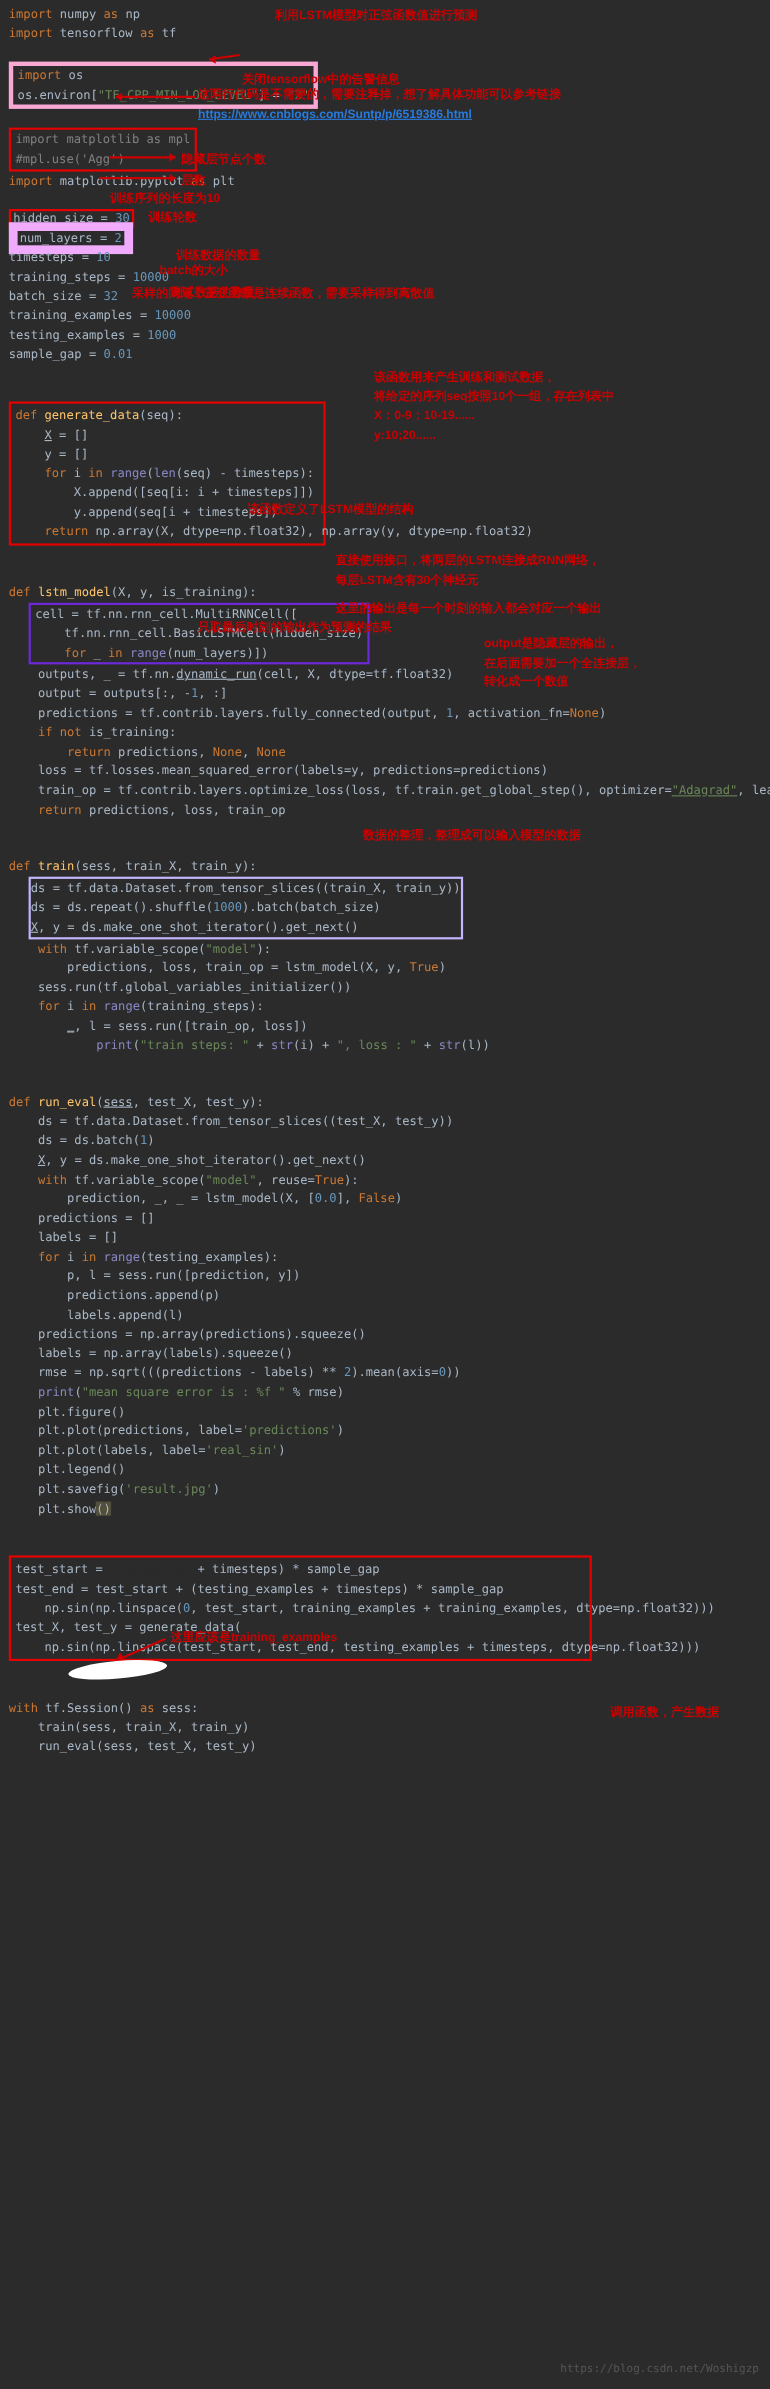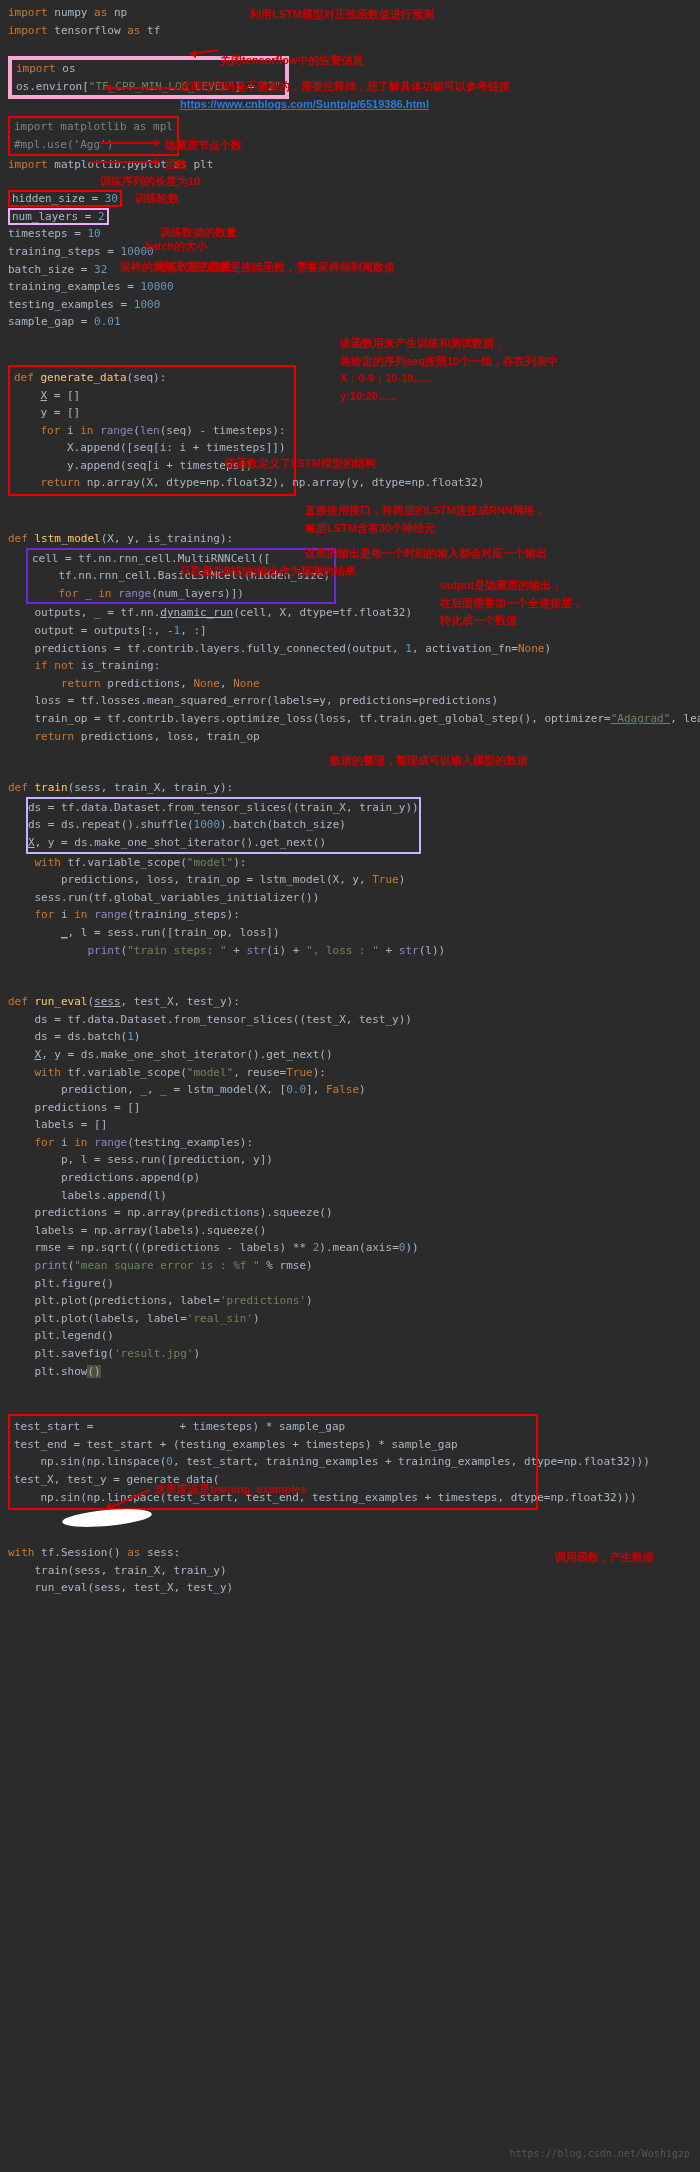--- a/index.html
+++ b/index.html
@@ -31,21 +31,21 @@
 <div class="line">os.environ[<span class="str">"TF_CPP_MIN_LOG_LEVEL"</span>] = <span class="str">"2"</span></div>
 </div>
 <div class="line"></div>
 <div style="border:2px solid #e60000; display:inline-block; padding:0 4px;">
 <div class="line"><span class="com">import matplotlib as mpl</span></div>
 <div class="line"><span class="com">#mpl.use('Agg')</span></div>
 </div>
 <div class="line"><span class="kw">import</span> matplotlib.pyplot <span class="kw">as</span> plt</div>
 <div class="line"></div>
 <div class="line"><span style="border:2px solid #e60000; padding:0 2px;">hidden_size = <span class="num">30</span></span></div>
-<div class="line"><span style="border:2px solid #f0abfc; padding:0 2px;">num_layers = <span class="num">2</span></span></div>
+<div class="line"><span style="border:8px solid #f0abfc; padding:0 2px;">num_layers = <span class="num">2</span></span></div>
 <div class="line">timesteps = <span class="num">10</span></div>
 <div class="line">training_steps = <span class="num">10000</span></div>
 <div class="line">batch_size = <span class="num">32</span></div>
 <div class="line">training_examples = <span class="num">10000</span></div>
 <div class="line">testing_examples = <span class="num">1000</span></div>
 <div class="line">sample_gap = <span class="num">0.01</span></div>
 <div class="line"></div>
 <div class="line"></div>
 <div style="border:2px solid #e60000; padding:2px 4px; width:288px;">
 <div class="line"><span class="kw">def</span> <span class="fn">generate_data</span>(seq):</div>
@@ -120,21 +120,21 @@
 <div class="line">    np.sin(np.linspace(test_start, test_end, testing_examples + timesteps, <span class="param">dtype</span>=np.float32)))</div>
 </div>
 <div class="line"></div>
 <div class="line"></div>
 <div class="line"><span class="kw">with</span> tf.Session() <span class="kw">as</span> sess:</div>
 <div class="line">    train(sess, train_X, train_y)</div>
 <div class="line">    run_eval(sess, test_X, test_y)</div>
 </div>
 
 <div class="anno" style="top:6px; left:250px;">利用LSTM模型对正弦函数值进行预测</div>
-<div class="anno" style="top:52px; left:220px;text-align:right;">关闭tensorflow中的告警信息</div>
+<div class="anno" style="top:64px; left:220px;text-align:right;">关闭tensorflow中的告警信息</div>
 <div class="anno" style="top:78px; left:180px; white-space:normal; width:520px;">
   <span>这两行代码是不需要的，需要注释掉，想了解具体功能可以参考链接</span><br><a>https://www.cnblogs.com/Suntp/p/6519386.html</a>
 </div>
 <div class="anno" style="top:137px; left:165px;">隐藏层节点个数</div>
 <div class="anno" style="top:156px; left:165px;">层数</div>
 <div class="anno" style="top:173px; left:100px;">训练序列的长度为10</div>
 <div class="anno" style="top:190px; left:135px;">训练轮数</div>
 <div class="anno" style="top:222px; left:145px;margin-top:16px;">batch的大小</div>
 <div class="anno" style="top:224px; left:160px;">训练数据的数量</div>
 <div class="anno" style="top:258px; left:155px;">测试数据的数量</div>

